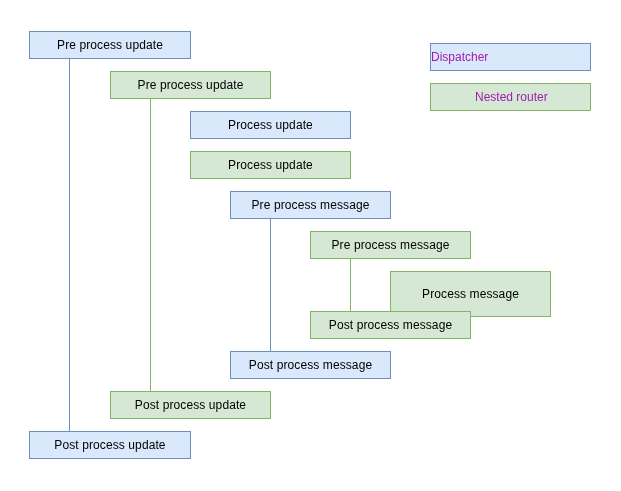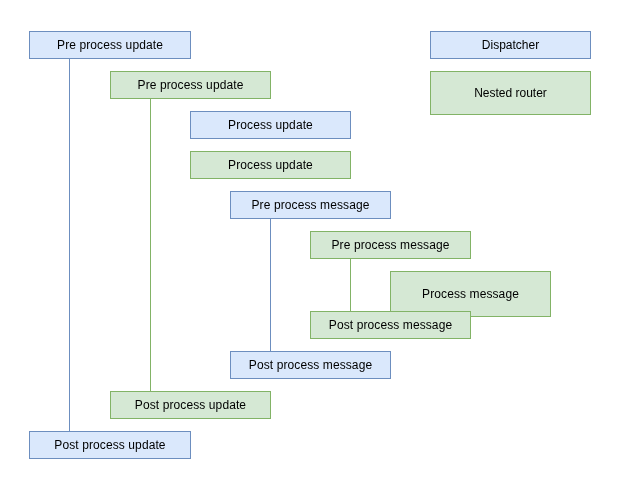--- a/index.html
+++ b/index.html
@@ -50,25 +50,26 @@
   .connector.green {
     background: #82b366;
   }
   .legend-node {
     position: absolute;
     box-sizing: border-box;
     border-width: 1px;
     border-style: solid;
     display: flex;
     align-items: center;
-    justify-content: center;
+    justify-content: flex-start;
     font-size: 12px;
     line-height: 1;
-    color: #000000;
+    color: #a21caf;
     white-space: nowrap;
+    margin-top: 12px;
   }
   .legend-node.blue {
     background: #dae8fc;
     border-color: #6c8ebf;
   }
   .legend-node.green {
     background: #d5e8d4;
     border-color: #82b366;
   }
 </style>
@@ -114,17 +115,17 @@
         <span>Post process update</span>
       </div>
       <div class="node blue" style="left: 29px; top: 431px; width: 162px; height: 28px;">
         <span>Post process update</span>
       </div>
     </div>
   <div id="legend-layer">
       <div class="legend-node blue" style="left: 430px; top: 31px; width: 161px; height: 28px;">
         <span>Dispatcher</span>
       </div>
-      <div class="legend-node green" style="left: 430px; top: 71px; width: 161px; height: 44px;">
+      <div class="legend-node green" style="left: 430px; top: 71px; width: 161px; height: 28px; padding-left: 44px;">
         <span>Nested router</span>
       </div>
     </div>
 </div>
 
 </body></html>

